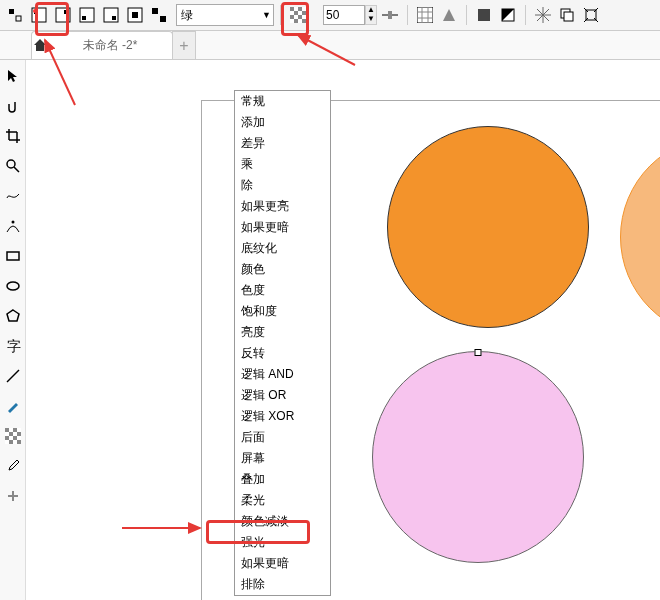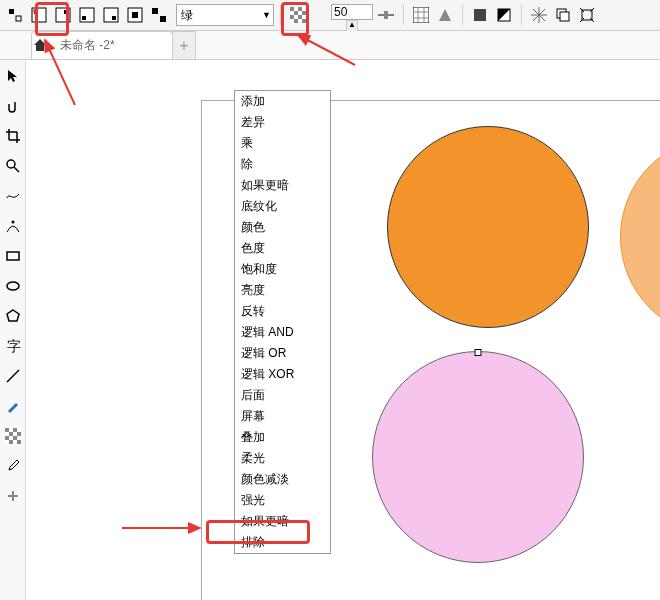--- a/index.html
+++ b/index.html
@@ -40,23 +40,22 @@
   align-items: center;
   justify-content: space-between;
   padding: 0 2px 0 4px;
   font-size: 12px;
   margin-left: 4px;
 }
 .opacity-group {
   display: inline-flex;
   align-items: center;
   height: 22px;
-  margin-left: 20px;
+  margin-left: 12px;
   gap: 0;
-  flex-direction: column;
 }
 .opacity-input {
   width: 36px;
   height: 18px;
   border: 1px solid #aaa;
   font-size: 12px;
   padding: 0 2px;
 }
 .stepper {
   display: inline-flex;
@@ -80,20 +79,21 @@
 }
 
 .tabbar {
   height: 28px;
   border-bottom: 1px solid #ccc;
   display: flex;
   align-items: stretch;
   padding-left: 30px;
   background: #f9f9f9;
   position: relative;
+  text-align: center;
 }
 .home-icon {
   position: absolute;
   left: 32px;
   top: 6px;
   width: 16px;
   height: 16px;
 }
 .tab {
   padding: 5px 12px 0 28px;
@@ -438,24 +438,26 @@
 
   <div class="canvas">
     <div class="canvas-inner">
       <div class="circle1" style="left: 185px; top: 25px; width: 200px; height: 200px; background: rgb(243, 147, 43); border-color: rgb(51, 51, 51);"></div>
       <div class="circle2" style="left: 418px; top: 35px; width: 200px; height: 200px; background: rgb(247, 185, 124); border-color: rgb(243, 147, 43);"></div>
       <div class="circle3" style="left: 170px; top: 250px; width: 210px; height: 210px; background: rgb(247, 196, 238); border-color: rgb(102, 102, 102);">
         <div style="position:absolute;left:50%;top:-3px;width:5px;height:5px;border:1px solid #000;background:#fff;transform:translateX(-50%);"></div>
       </div>
     </div>
     <div class="dropdown" id="dd">
+        <div class="dropdown-item">常规</div>
         <div class="dropdown-item">添加</div>
         <div class="dropdown-item">差异</div>
         <div class="dropdown-item">乘</div>
         <div class="dropdown-item">除</div>
+        <div class="dropdown-item">如果更亮</div>
         <div class="dropdown-item">如果更暗</div>
         <div class="dropdown-item">底纹化</div>
         <div class="dropdown-item">颜色</div>
         <div class="dropdown-item">色度</div>
         <div class="dropdown-item">饱和度</div>
         <div class="dropdown-item">亮度</div>
         <div class="dropdown-item">反转</div>
         <div class="dropdown-item">逻辑 AND</div>
         <div class="dropdown-item">逻辑 OR</div>
         <div class="dropdown-item">逻辑 XOR</div>

